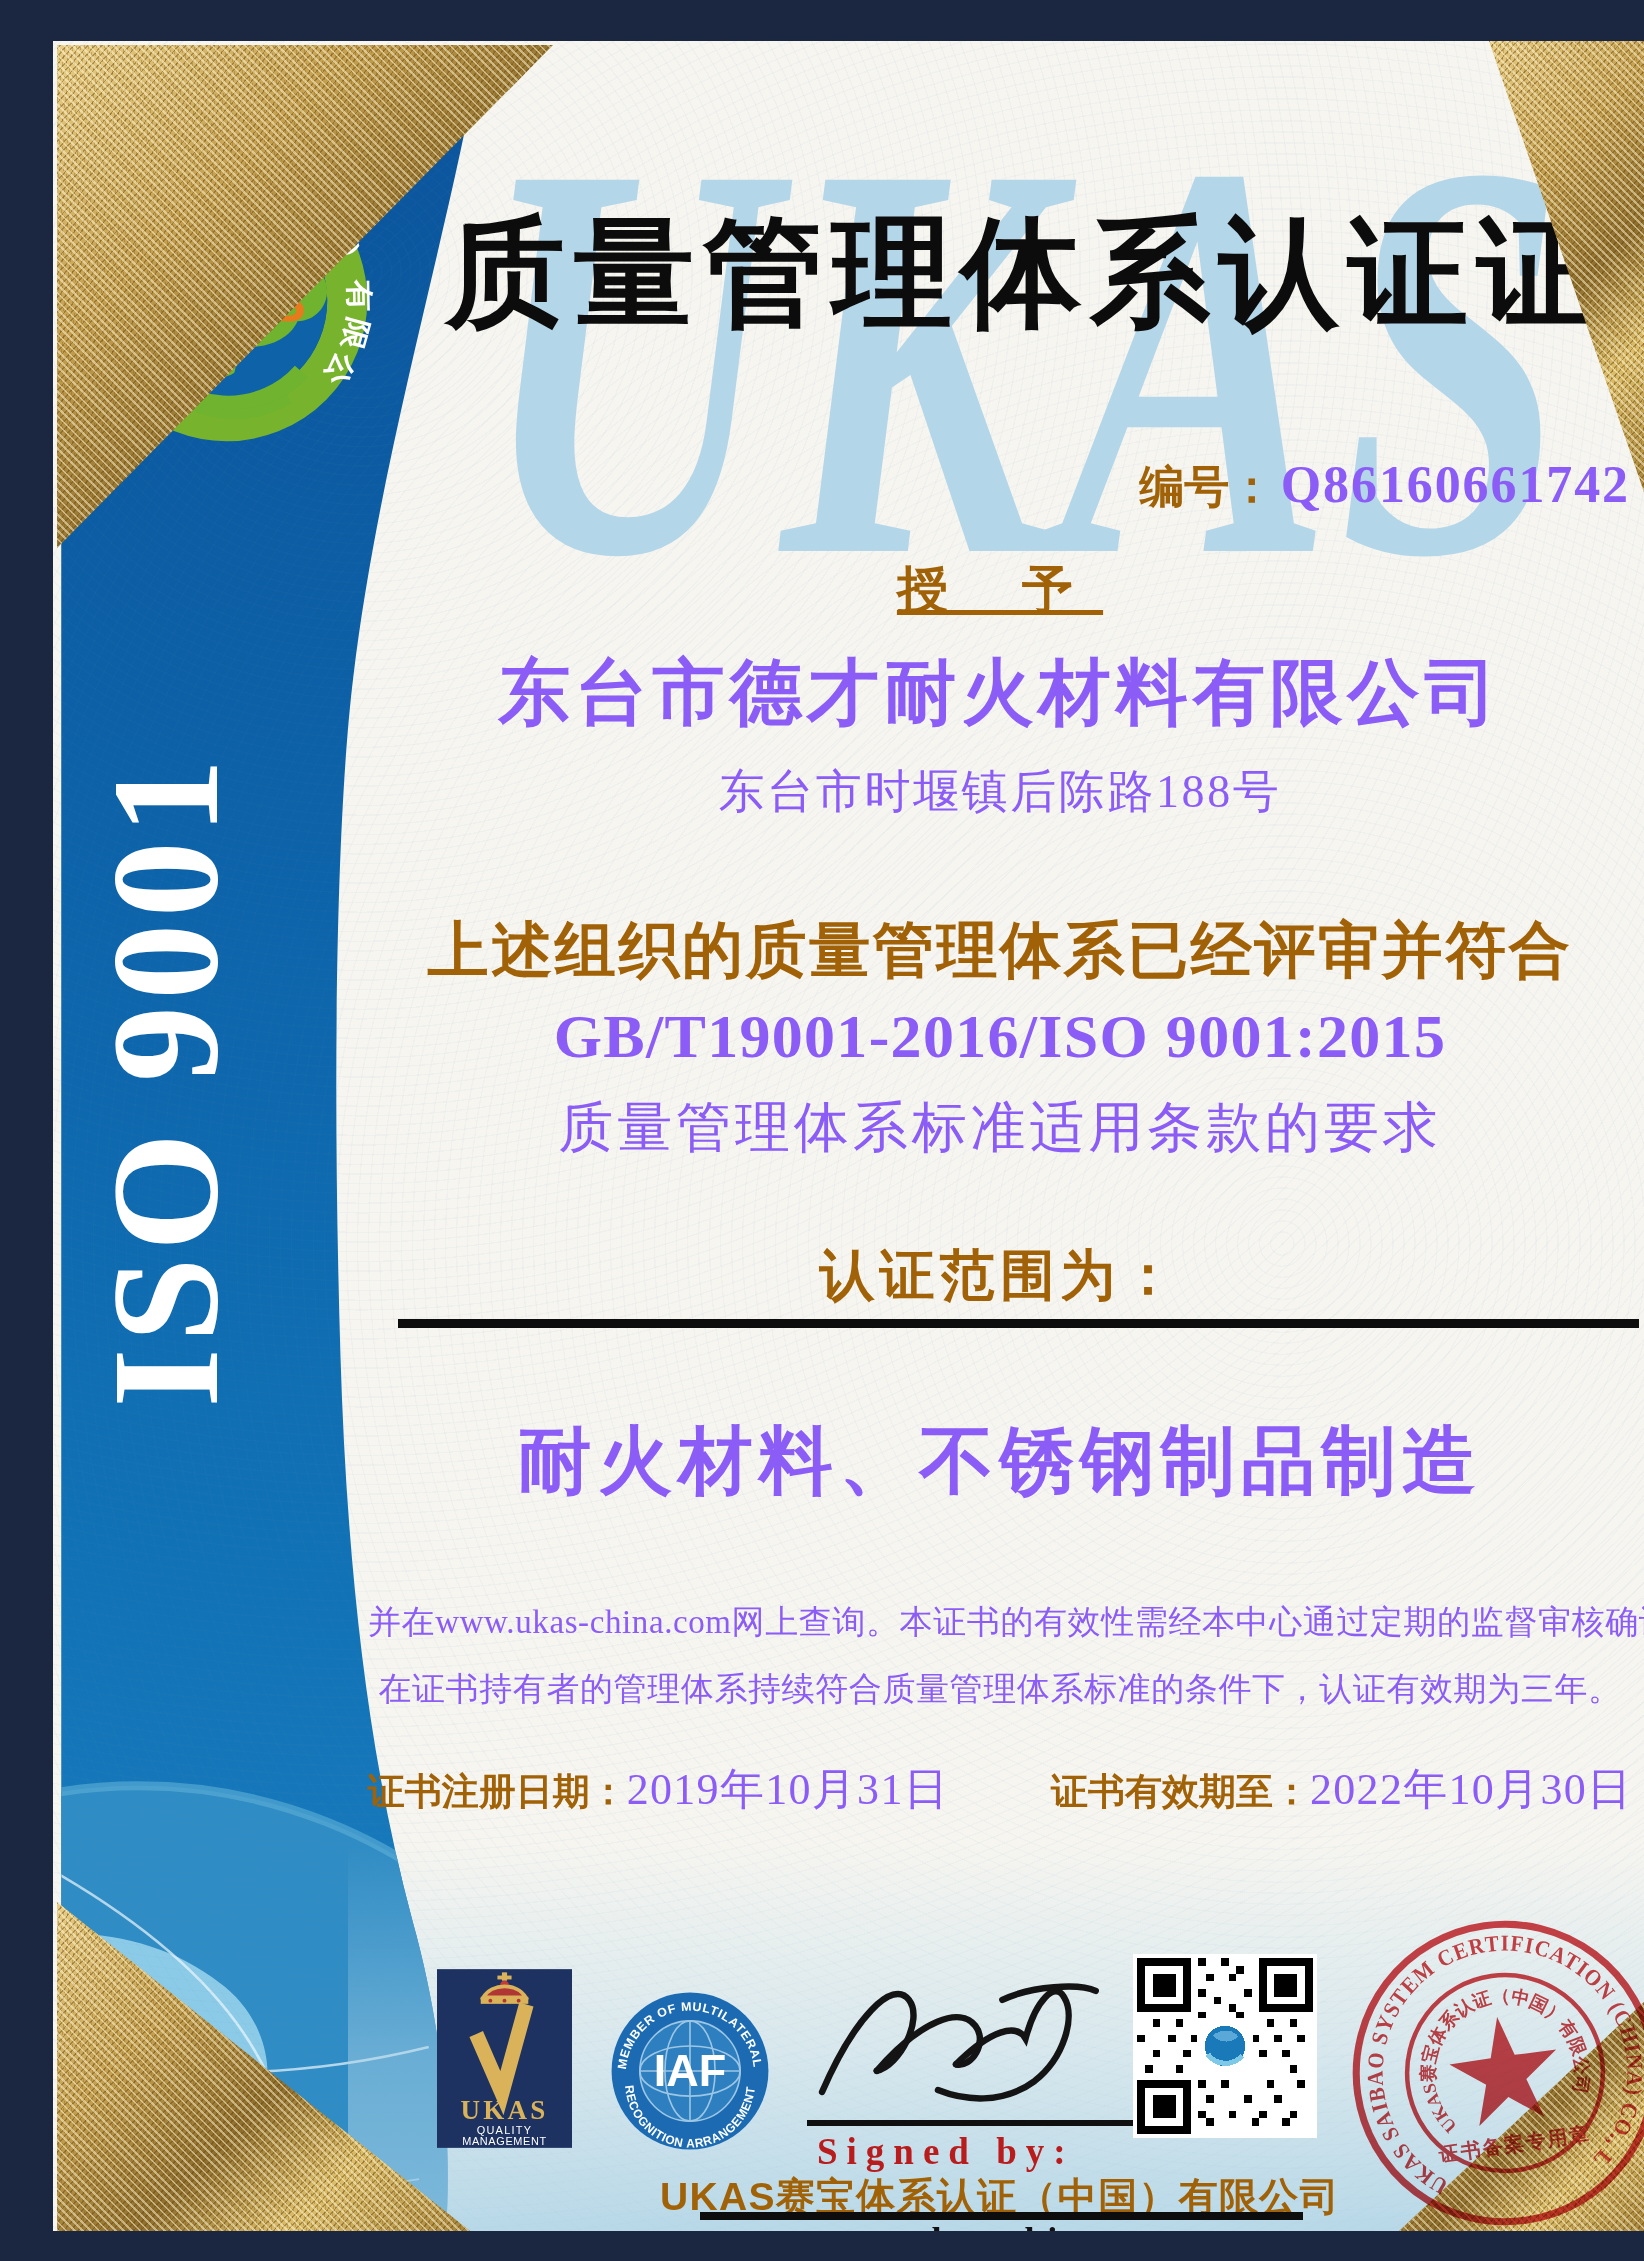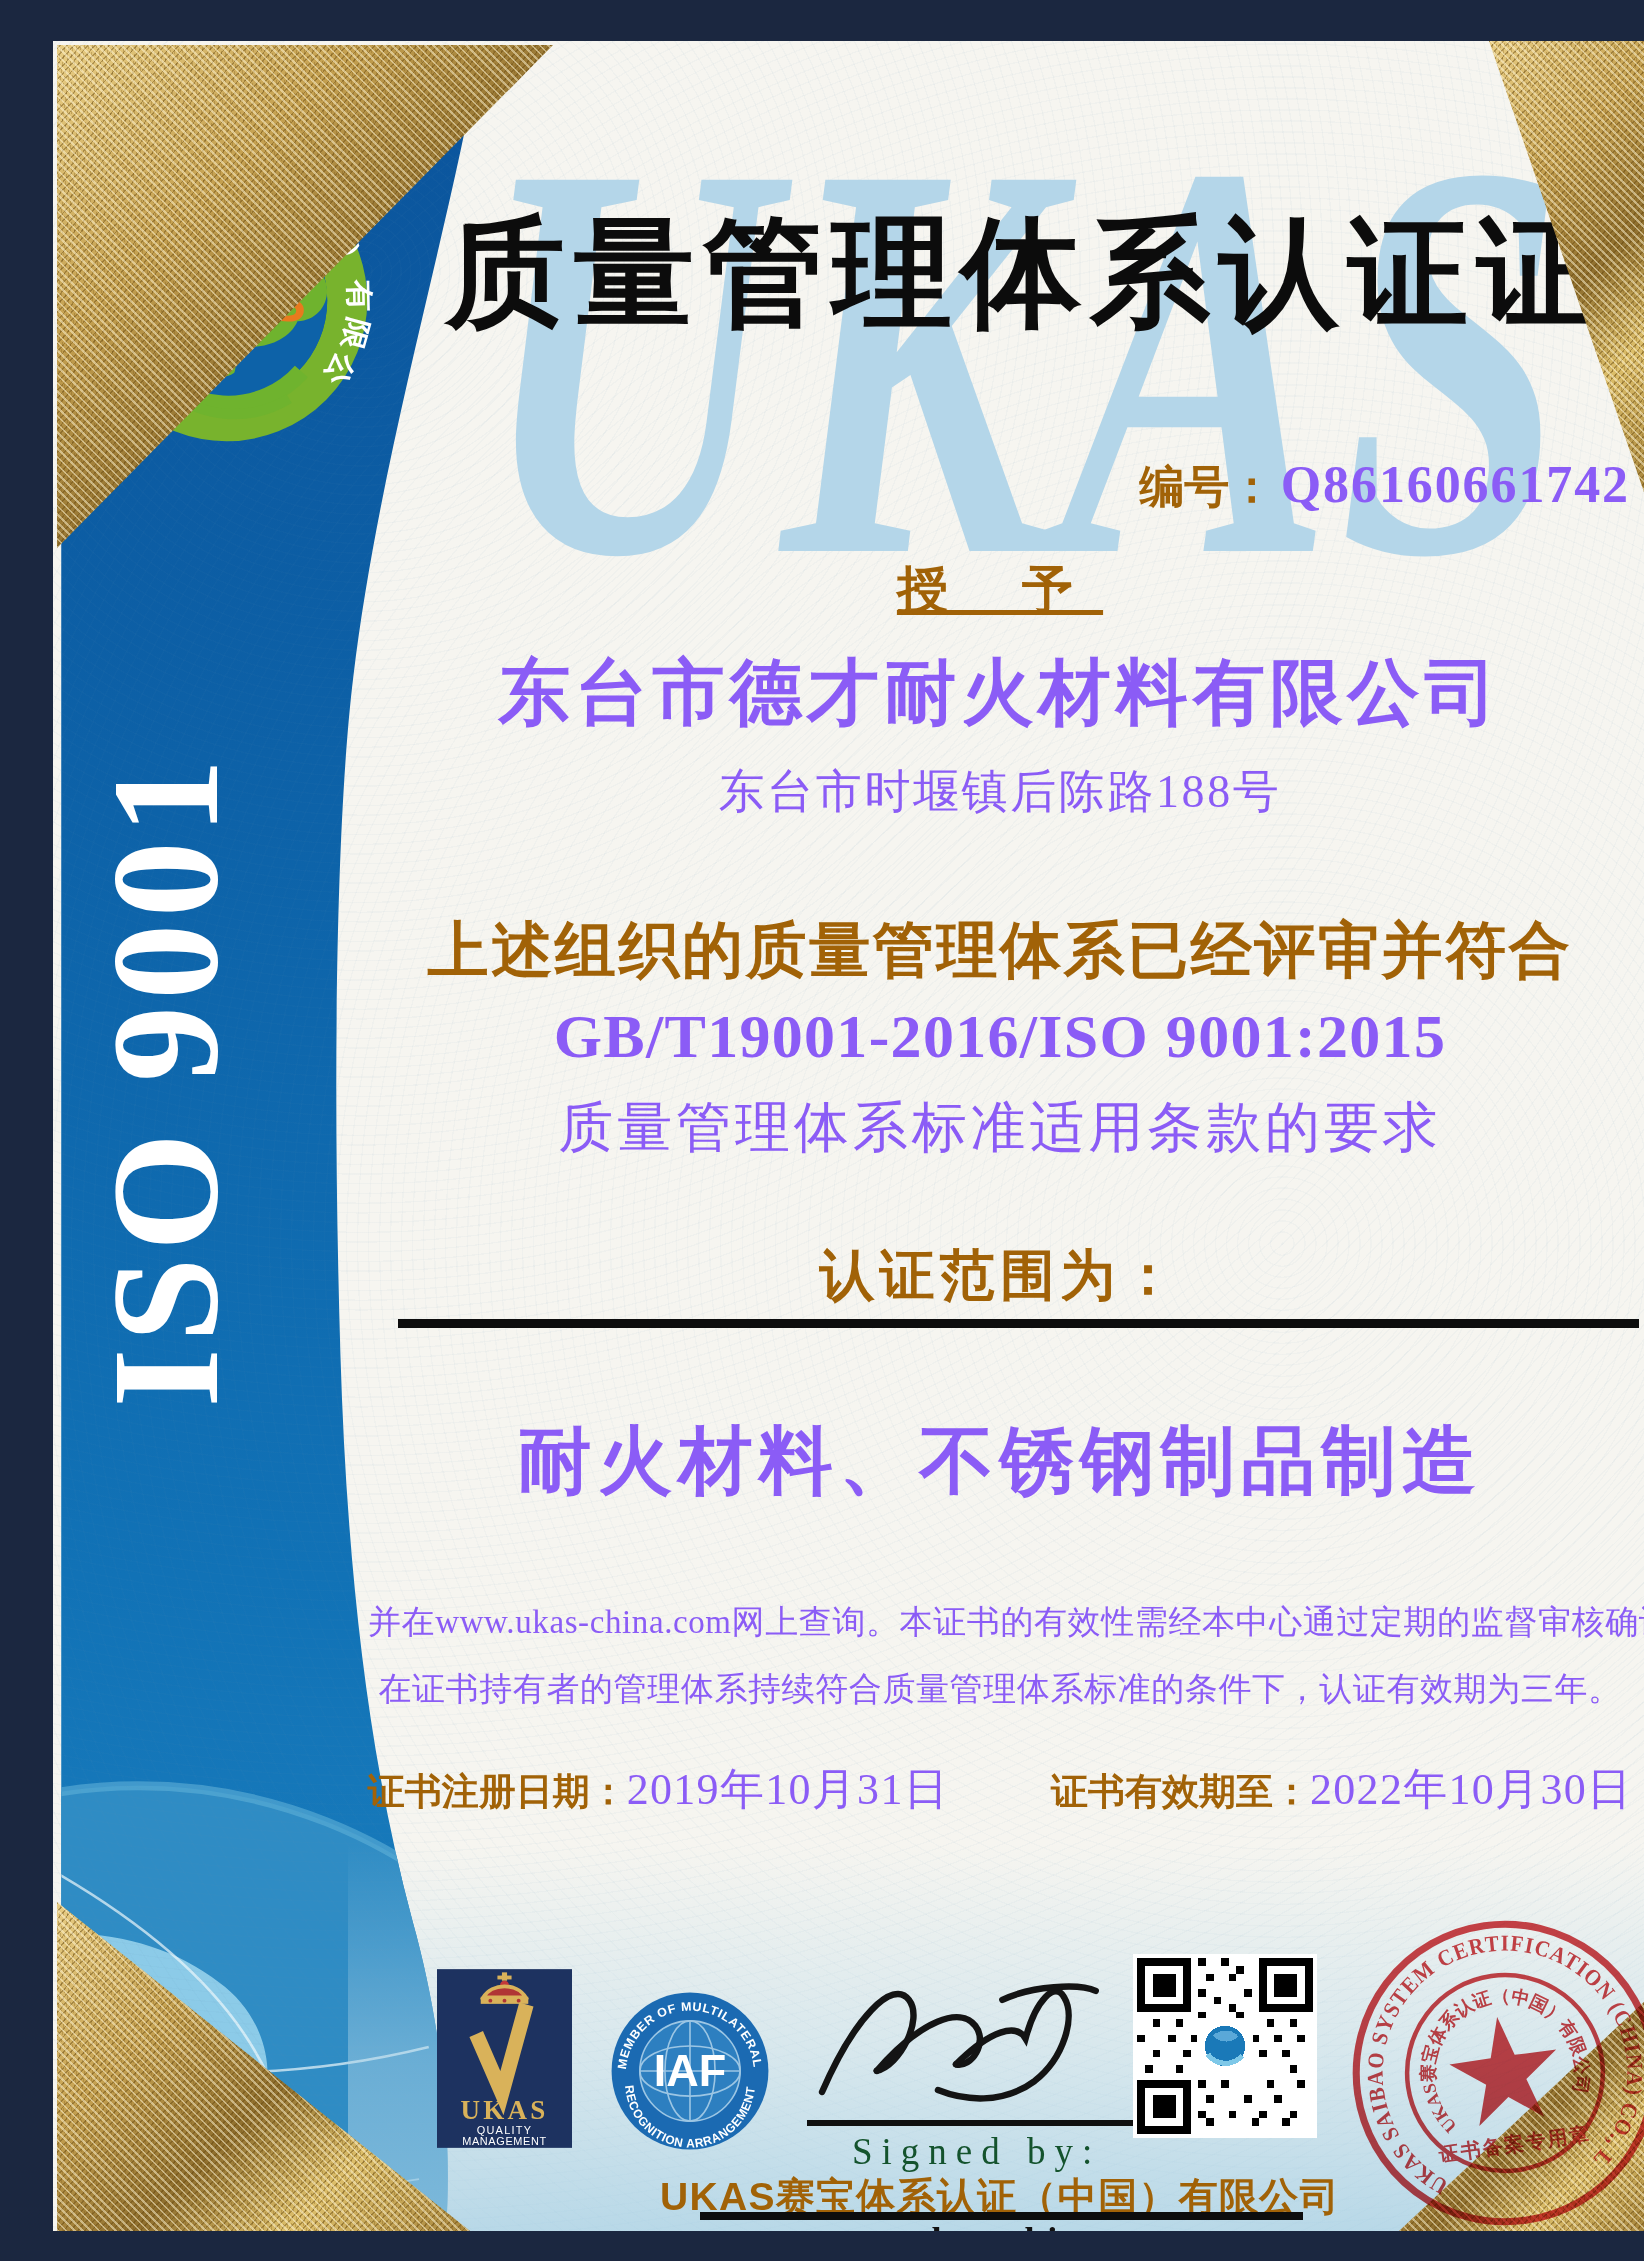--- a/index.html
+++ b/index.html
@@ -75,21 +75,21 @@
   .std-note{top:1091px;font-size:55px;letter-spacing:3.9px;}
   .scope-label{top:1239px;font-size:55px;letter-spacing:5.2px;}
   .divider{left:398px;top:1319px;width:1241px;height:9px;background:#0d0d0d;z-index:3;}
   .scope{top:1412px;font-size:74px;font-weight:700;letter-spacing:6.4px;}
   .para1{top:1600px;font-size:33px;letter-spacing:0.6px;}
   .para2{top:1667px;font-size:33px;letter-spacing:0.6px;}
   .dates{left:368px;top:1749px;width:1264px;display:flex;justify-content:center;gap:102px;z-index:3;white-space:nowrap;}
   .date-group{display:flex;align-items:baseline;}
   .date-label{font-size:37px;}
   .date-value{font-size:44px;letter-spacing:1.3px;margin-top:11px;}
-  .signed-by{left:852px;top:2130px;z-index:3;font-size:37px;letter-spacing:9px;color:#14532d;}
+  .signed-by{left:817px;top:2130px;z-index:3;font-size:37px;letter-spacing:9px;color:#b91c1c;font-weight:bold;}
   .sig-line{left:807px;top:2120px;width:326px;height:5.8px;background:#101010;z-index:3;}
   .issuer{left:368px;top:2170px;width:1264px;text-align:center;font-size:39px;letter-spacing:1.3px;z-index:3;}
   .issuer-line{left:700px;top:2212px;width:603px;height:8.4px;background:#0d0d0d;z-index:3;}
   .website{left:368px;top:2219px;width:1264px;text-align:center;font-size:36px;font-weight:700;letter-spacing:2.6px;z-index:3;color:#111;}
   svg{display:block;}
   .logo-svg{z-index:2;}
   .mark-svg{z-index:3;}
   .stamp-svg{z-index:5;mix-blend-mode:multiply;}
 </style>
 </head>

